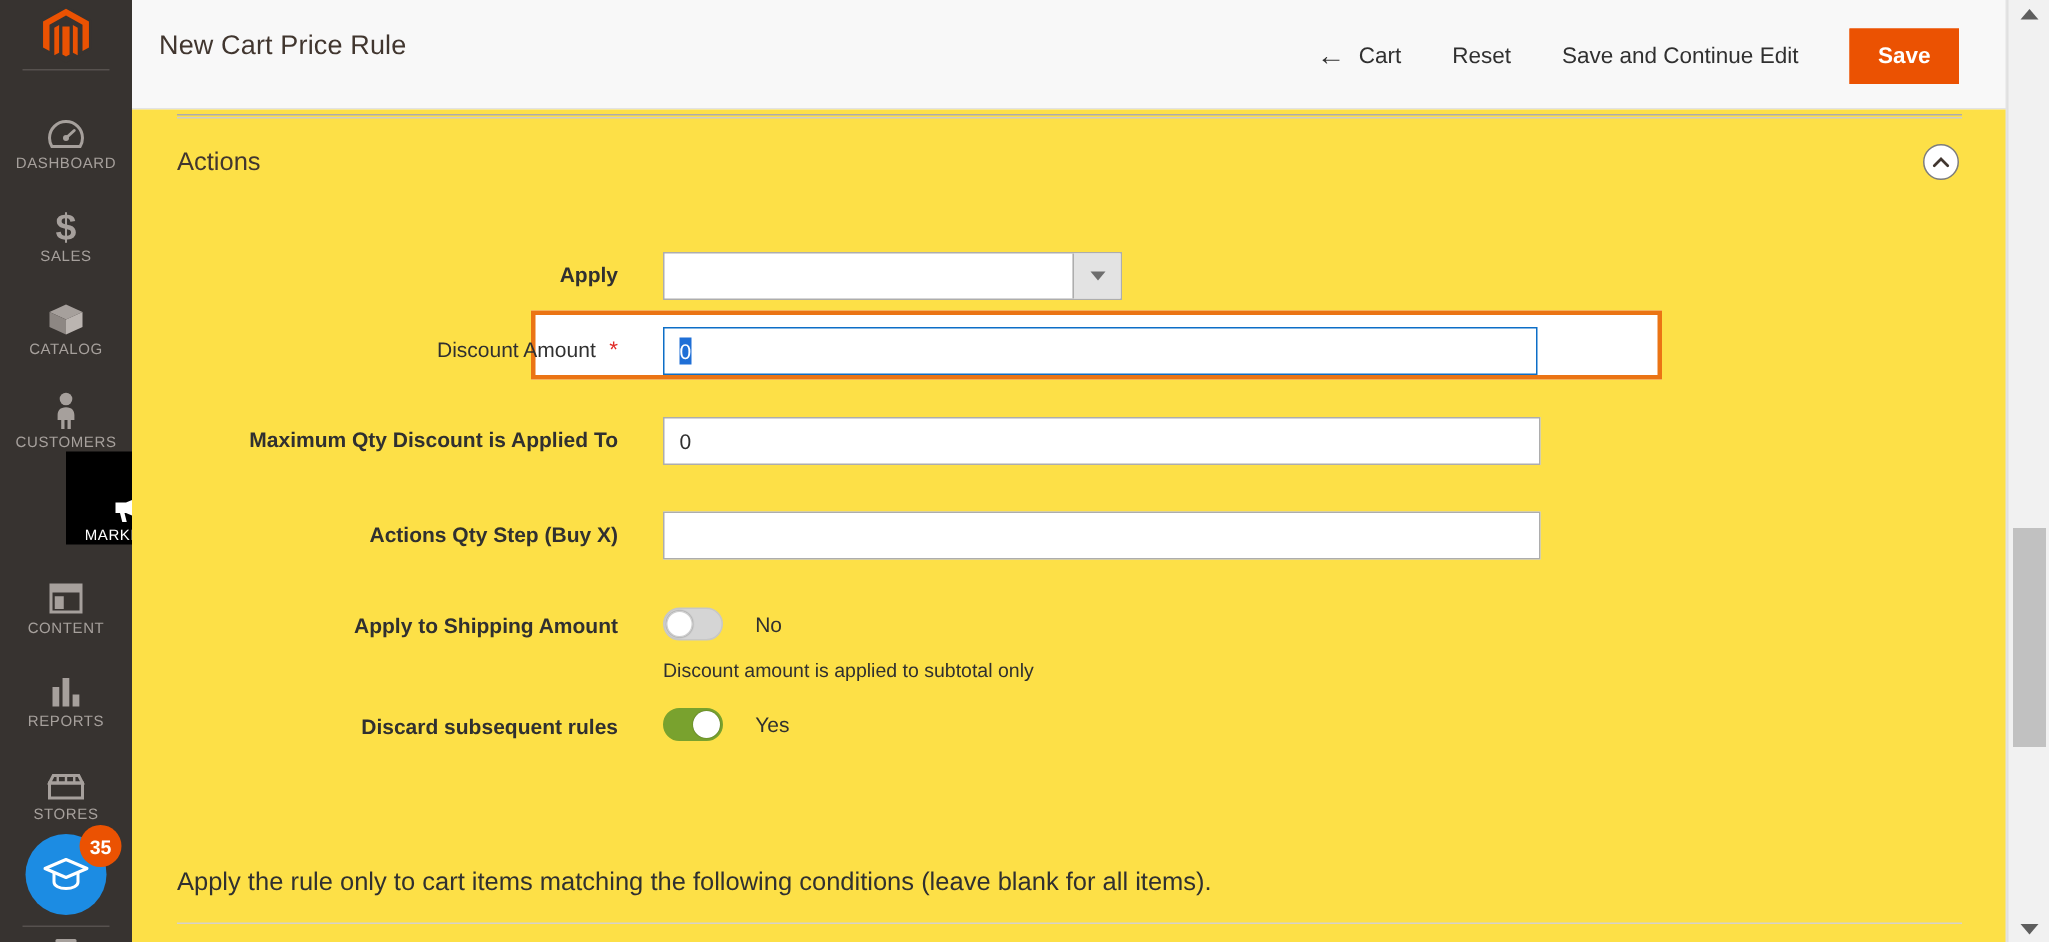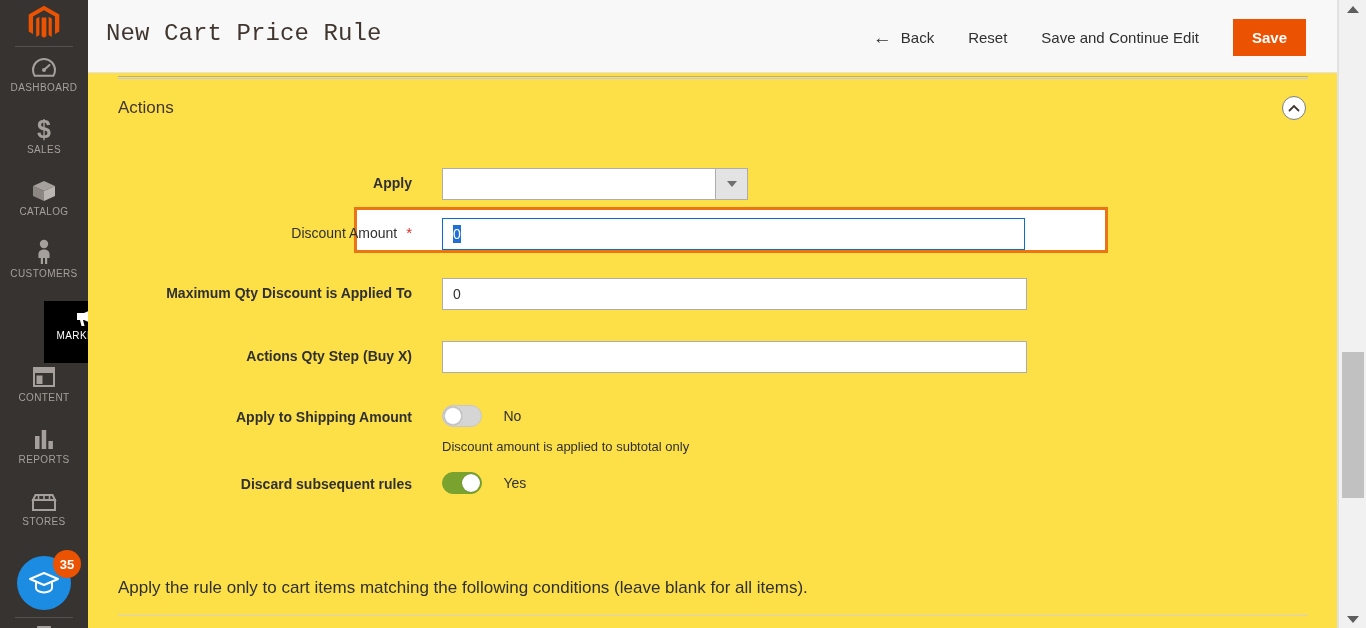--- a/index.html
+++ b/index.html
@@ -38,21 +38,21 @@
     background: #56514e;
     margin: 0 auto 6px auto;
   }
   .nav-item {
     position: relative;
     width: 88px;
     height: 62px;
     display: flex;
     flex-direction: column;
     align-items: center;
-    justify-content: flex-start;
+    justify-content: flex-end;
     cursor: pointer;
     text-decoration: none;
   }
   .nav-item .nav-icon {
     display: block;
     height: 26px;
     margin-bottom: 3px;
     display: flex;
     align-items: flex-end;
     justify-content: center;
@@ -117,25 +117,24 @@
   .page-header {
     position: absolute;
     left: 88px; top: 0;
     width: 1250px; height: 73px;
     background: #f8f8f8;
     border-bottom: 1px solid #e3e3e3;
   }
   .page-title {
     position: absolute;
     left: 18px; top: 20px;
-    font-size: 24px;
+    font-size: 18px;
     color: #41362f;
     font-weight: normal;
     letter-spacing: 0.1px;
-    font-family: Liberation Mono, monospace;
   }
   .header-actions {
     position: absolute;
     right: 32px; top: 18px;
     display: flex;
     align-items: center;
     height: 38px;
   }
   .hdr-btn {
     background: none;
@@ -543,21 +542,21 @@
       </span>
     </div>
   </div>
 
   <div class="page-header">
     <div class="page-title">New Cart Price Rule</div>
 
     <div class="header-actions">
       <button class="hdr-btn back">
         <span class="back-arrow">←</span>
-        <span>Back</span>
+        <span>Cart</span>
       </button>
       <button class="hdr-btn">Reset</button>
       <button class="hdr-btn">Save and Continue Edit</button>
       <button class="save-btn">Save</button>
     </div>
   </div>
 
   <div class="content">
     <div class="top-rule"></div>
     <div class="top-rule2"></div>

